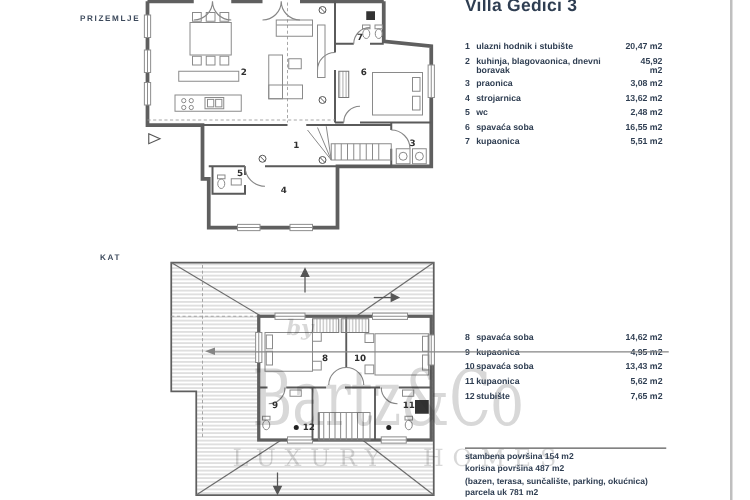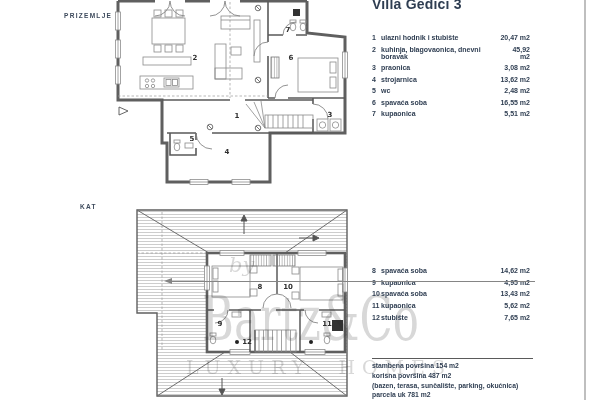--- a/index.html
+++ b/index.html
@@ -18,21 +18,21 @@
   .room-label{display:flex;}
   .room-num{min-width:9px;}
   .room-area{text-align:right;}
   .summary{position:absolute;left:372px;top:361px;width:175px;font-size:6.8px;font-weight:700;line-height:9.8px;z-index:10;}
   .sep-line{position:absolute;left:372px;top:358px;width:161px;height:1px;background:#5a5a5a;z-index:12;}
   .section-line{position:absolute;left:171px;top:281px;width:364px;height:1px;background:#858585;z-index:12;}
   .section-arrow{position:absolute;left:164px;top:278px;width:0;height:0;z-index:12;
       border-right:8px solid #858585;border-top:3.5px solid transparent;border-bottom:3.5px solid transparent;}
   .page-edge{position:absolute;left:584px;top:0;width:1.5px;height:400px;background:#bfbfbf;z-index:3;}
   .watermark{position:absolute;z-index:6;color:rgba(40,40,40,0.18);font-family:"DejaVu Serif",serif;pointer-events:none;}
-  #wm-by{left:229px;top:253px;font-size:21px;font-style:italic;}
+  #wm-by{left:229px;top:253px;font-size:17px;font-style:italic;font-weight:bold;}
   #wm-brand{left:202px;top:288px;font-size:62px;line-height:1;transform:scaleX(0.7);transform-origin:left top;white-space:nowrap;}
   #wm-tagline{left:186px;top:356px;font-size:19px;letter-spacing:7px;word-spacing:14px;white-space:nowrap;}
 </style>
 </head>
 <body>
 
 <div class="page">
 
   <svg class="plan-svg" width="600" height="400" viewBox="0 0 600 400">
     <defs>

